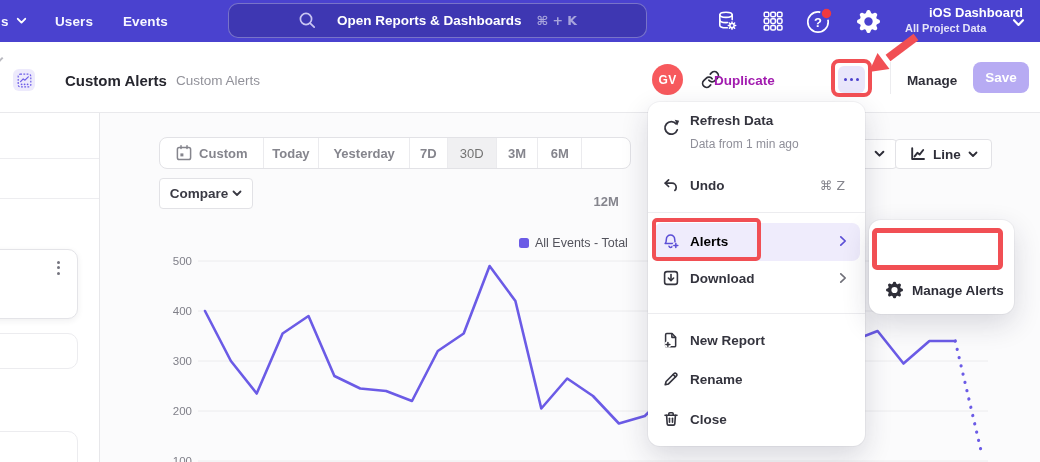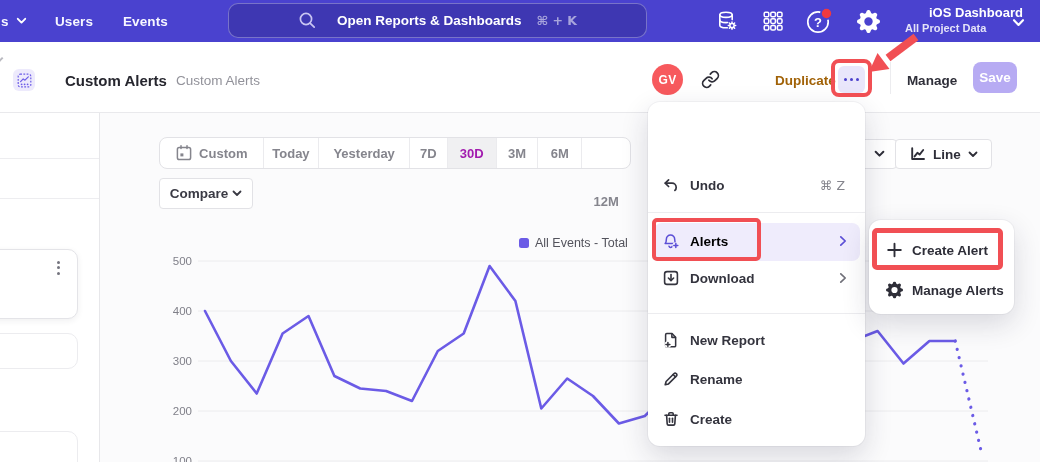--- a/index.html
+++ b/index.html
@@ -20,45 +20,45 @@
   .project .p1 { position:absolute; left:0; top:5px; font-size:13px; font-weight:700; white-space:nowrap;margin-left:24px; }
   .project .p2 { position:absolute; left:0; top:22px; font-size:11px; font-weight:700; color:rgba(255,255,255,.85); white-space:nowrap; }
 
   
   .header { left:0; top:42px; width:1040px; height:71px; background:#fff; border-bottom:1px solid #e9e9ec; z-index:6; }
   .report-icon { position:absolute; left:13px; top:27px; width:22px; height:22px; border-radius:6px; background:#edeafc; display:flex; align-items:center; justify-content:center; }
   .h-title { position:absolute; left:65px; top:30px; font-size:15px; font-weight:700; color:#26262e; }
   .h-crumb { position:absolute; left:176px; top:31px; font-size:13.5px; font-weight:400; color:#92929a; }
   .avatar { position:absolute; left:652px; top:22px; width:31px; height:31px; border-radius:50%; background:#f7595d; color:#fff; font-size:12px; font-weight:700; display:flex; align-items:center; justify-content:center; letter-spacing:.3px; }
   .link-btn { position:absolute; left:701px; top:28px; width:19px; height:19px; }
-  .dup-btn { position:absolute; left:775px; top:23px; height:30px; display:flex; align-items:center; font-size:13.5px; font-weight:700; color:#a16207;justify-content:center; }
+  .dup-btn { position:absolute; left:714px; top:23px; height:30px; display:flex; align-items:center; font-size:13.5px; font-weight:700; color:#a21caf;justify-content:center; }
   .more-btn { position:absolute; left:838px; top:24px; width:27px; height:27px; border-radius:6px; background:#e9e6fb; display:flex; align-items:center; justify-content:center; gap:2.6px; }
   .more-btn i { width:3.4px; height:3.4px; border-radius:50%; background:#4b40cc; display:block; }
   .hsep { position:absolute; left:890px; top:20px; width:1px; height:32px; background:#ececef; }
   .close-btn { position:absolute; left:908px; top:23px; width:48px; height:30px; display:flex; align-items:center; justify-content:center; font-size:13.5px; font-weight:700; color:#2f2f39; }
-  .save-btn { position:absolute; left:973px; top:20px; width:44px; height:31px; border-radius:8px; background:#b7abf3; color:#fff; font-size:13.5px; font-weight:700; display:flex; align-items:center; justify-content:center; }
+  .save-btn { position:absolute; left:973px; top:20px; width:56px; height:31px; border-radius:8px; background:#b7abf3; color:#fff; font-size:13.5px; font-weight:700; display:flex; align-items:center; justify-content:center; }
   .corner-mark { position:absolute; left:-3px; top:17px; width:10px; height:10px; border-top:2px solid #b9b9c0; transform:rotate(-45deg); }
 
   
   .content-bg { left:100px; top:113px; width:940px; height:349px; background:#fbfbfc; z-index:0; }
   .lpanel { left:0; top:113px; width:100px; height:349px; background:#ffffff; border-right:1px solid #e7e7ea; z-index:1; }
   .lrow { position:absolute; left:0; width:99px; height:1px; background:#ededf0; }
   .card { position:absolute; left:-30px; width:108px; background:#fff; border:1px solid #ececef; border-radius:10px; }
   .card.c1 { top:136px; height:70px; border-color:#e4e4e8; box-shadow:0 2px 6px rgba(40,40,60,.07); }
   .card.c2 { top:220px; height:36px; }
   .card.c3 { top:318px; height:60px; }
   .kebab { position:absolute; left:81px; top:11px; width:12px; height:24px; display:flex; flex-direction:column; align-items:center; gap:2.4px; }
   .kebab i { width:3px; height:3px; border-radius:50%; background:#74747e; }
 
   
   .seg { left:159px; top:137px; width:472px; height:32px; background:#fff; border:1px solid #e2e2e6; border-radius:8px; display:flex; z-index:2; }
   .seg .cell { height:100%; display:flex; align-items:center; justify-content:center; gap:6px; font-size:13px; font-weight:600; color:#85858d; border-right:1px solid #ebebee; }
   .seg .cell:last-child { border-right:none; border-radius:0 7px 7px 0;margin-top:48px; }
   .seg .cell:first-child { border-radius:7px 0 0 7px; }
-  .seg .cell.sel { background:#f0f0f2; color:#a21caf; font-weight:700; }
+  .seg .cell.sel { background:#f0f0f2; color:#737373; font-weight:400; }
   .pillbtn { background:#fff; border:1px solid #e2e2e6; border-radius:4px; display:flex; align-items:center; justify-content:center; z-index:2; }
   .compare { left:159px; top:178px; width:94px; height:31px; gap:4px; font-size:13.5px; font-weight:700; color:#3a3a44; }
   .hidden-dd { left:818px; top:139px; width:79px; height:30px; }
   .hidden-dd svg { position:absolute; right:11px; top:10px; }
   .linebtn { left:895px; top:139px; width:97px; height:30px; gap:7px; font-size:13.5px; font-weight:700; color:#2e2e38; }
 
   .legend { position:absolute; left:519px; top:236px; display:flex; align-items:center; gap:6px; z-index:2; }
   .legend .sq { width:10px; height:10px; border-radius:2.5px; background:#6b5be6; }
   .legend .lt { font-size:12.5px; color:#53535c; font-weight:400; }
 
@@ -302,20 +302,31 @@
     <div class="hsep"></div>
     <div class="close-btn">
         <span>Manage</span>
       </div>
     <div class="save-btn">
         <span>Save</span>
       </div>
   </div>
 
   <div class="abs menu" id="menu">
+      <div class="mrow" style="top:4px;height:60px">
+      <span class="ic" style="top:22px">
+          <svg width="18" height="18" viewBox="0 0 18 18">
+    <path d="M14.2 4.9 A6.3 6.3 0 1 0 15.3 10.8" fill="none" stroke="#34343e" stroke-width="1.8" stroke-linecap="round"></path>
+    <polygon points="12.1,1.2 15.9,6.1 16.6,1.0" fill="#34343e" transform="rotate(14 14.2 3.6)"></polygon>
+          </svg>
+        </span>
+      <span class="lb" style="top:14px">Refresh Data</span>
+      <span class="sub">Data from 1 min ago</span>
+
+    </div>
       <div class="mrow" style="top:63px;height:40px">
       <span class="ic">
           <svg width="18" height="18" viewBox="0 0 18 18">
             <g fill="none" stroke="#34343e" stroke-width="1.7" stroke-linecap="round" stroke-linejoin="round">
     <path d="M3.4 7.2 H10 a4.2 4.2 0 0 1 4.2 4.2 c0 1.2-.5 2.3-1.3 3"></path>
     <polyline points="6.6,3.9 3.2,7.2 6.6,10.5"></polyline>
             </g>
           </svg>
         </span>
       <span class="lb">Undo</span>
@@ -396,37 +407,26 @@
           <svg width="18" height="18" viewBox="0 0 18 18">
             <g fill="none" stroke="#34343e" stroke-width="1.6" stroke-linecap="round" stroke-linejoin="round">
     <line x1="3" y1="5.2" x2="15" y2="5.2"></line>
     <path d="M6.8 5 v-1.2 a1.1 1.1 0 0 1 1.1-1.1 h2.2 a1.1 1.1 0 0 1 1.1 1.1 V5"></path>
     <path d="M4.6 5.4 l.6 8.5 a1.3 1.3 0 0 0 1.3 1.2 h5 a1.3 1.3 0 0 0 1.3-1.2 l.6-8.5"></path>
     <line x1="7.5" y1="8.2" x2="7.5" y2="12.2"></line>
               <line x1="10.5" y1="8.2" x2="10.5" y2="12.2"></line>
             </g>
           </svg>
         </span>
-      <span class="lb">Create</span>
+      <span class="lb">Close</span>
 
     </div>
     </div>
 
   <div class="abs submenu" id="submenu">
-      <div class="srow" style="top:10px">
-      <span class="ic">
-          <svg width="17" height="17" viewBox="0 0 17 17">
-            <g stroke="#2e2e38" stroke-width="1.9" stroke-linecap="round">
-    <line x1="8.5" y1="2.2" x2="8.5" y2="14.8"></line>
-              <line x1="2.2" y1="8.5" x2="14.8" y2="8.5"></line>
-            </g>
-          </svg>
-        </span>
-      <span class="lb">Create Alert</span>
-    </div>
       <div class="srow" style="top:50px">
       <span class="ic">
           <svg width="17" height="17" viewBox="0 0 16 16">
             <path fill-rule="evenodd" fill="#2e2e38" d="M9.405 1.05c-.413-1.4-2.397-1.4-2.81 0l-.1.34a1.464 1.464 0 0 1-2.105.872l-.31-.17c-1.283-.698-2.686.705-1.987 1.987l.169.311c.446.82.023 1.841-.872 2.105l-.34.1c-1.4.413-1.4 2.397 0 2.81l.34.1a1.464 1.464 0 0 1 .872 2.105l-.17.31c-.698 1.283.705 2.686 1.987 1.987l.311-.169a1.464 1.464 0 0 1 2.105.872l.1.34c.413 1.4 2.397 1.4 2.81 0l.1-.34a1.464 1.464 0 0 1 2.105-.872l.31.17c1.283.698 2.686-.705 1.987-1.987l-.169-.311a1.464 1.464 0 0 1 .872-2.105l.34-.1c1.4-.413 1.4-2.397 0-2.81l-.34-.1a1.464 1.464 0 0 1-.872-2.105l.17-.31c.698-1.283-.705-2.686-1.987-1.987l-.311.169a1.464 1.464 0 0 1-2.105-.872zM8 10.93a2.929 2.929 0 1 1 0-5.86 2.929 2.929 0 0 1 0 5.858z"></path>
           </svg>
         </span>
       <span class="lb">Manage Alerts</span>
     </div>
     </div>
 

